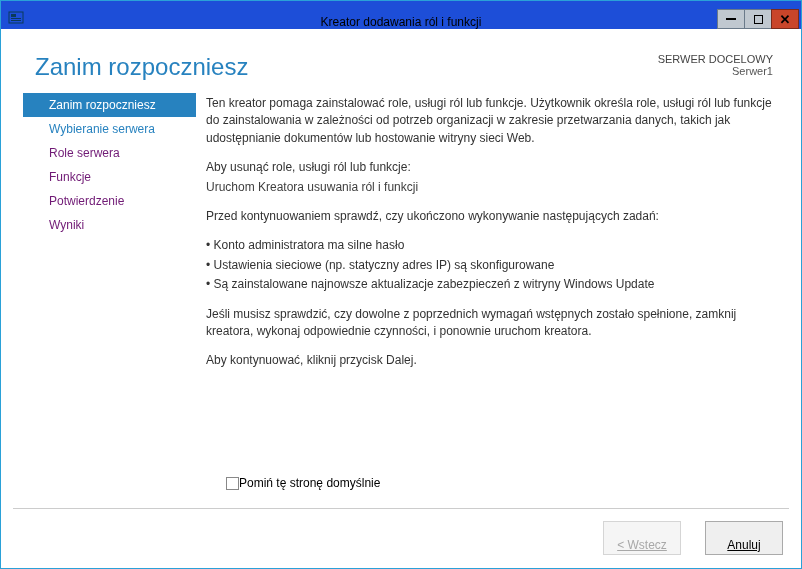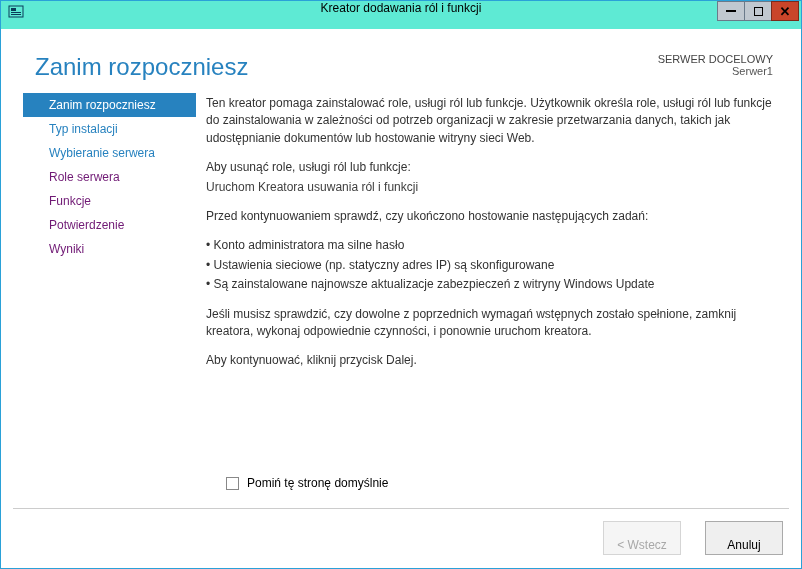--- a/index.html
+++ b/index.html
@@ -6,23 +6,23 @@
   body {
     font-family: "Segoe UI", Tahoma, sans-serif;
     background: #fff;
     width: 802px;
     height: 569px;
     overflow: hidden;
     border: 1px solid #2aa1d8;
   }
   .titlebar {
     height: 28px;
-    background: #5eead4;
+    background: #1d4ed8;
     display: flex;
-    align-items: flex-start;
+    align-items: flex-end;
     position: relative;
     color: #000;
   }
   .titlebar .app-icon {
     width: 22px; height: 22px;
     margin-left: 4px;
     display:flex;align-items:center;justify-content:center;
   }
   .titlebar .title {
     position:absolute;
@@ -105,21 +105,20 @@
   .content .link { color: #404040; cursor: pointer; }
   .content ul { list-style: none; margin-bottom: 12px; }
   .content ul li::before { content:"• "; }
   .content ul li { margin-bottom: 2px; }
   
   .skip-row {
     padding-left: 225px;
     font-size:12px;
     display:flex;
     align-items:center;
-    gap:8px;
     margin-top: -6px;
   }
   .skip-row .cb {
     width:13px;height:13px;border:1px solid #888;background:#fff;
   }
   
   .footer {
     border-top: 1px solid #ccc;
     margin: 18px 12px 0 12px;
     padding: 12px 6px 12px 0;
@@ -128,20 +127,21 @@
     gap: 6px;
   }
   .btn {
     min-width: 78px;
     height: 33px;
     font-size:12px;
     background:#efefef;
     border:1px solid #aaa;
     cursor:pointer;
     padding: 16px 10px;
+    text-decoration: underline;
   }
   .btn:disabled {
     color:#a8a8a8;
     border-color:#d5d5d5;
     background:#f5f5f5;
   }
   .btn.default { border:1.5px solid #3b9ed8; }
   .gap { width:12px; }
 </style>
 </head>
@@ -174,33 +174,32 @@
   <h1>Zanim rozpoczniesz</h1>
   <div class="target">
     <div class="label">SERWER DOCELOWY</div>
     <div>Serwer1</div>
   </div>
 </div>
 
 <div class="body">
   <div class="sidebar">
     <div class="step selected">Zanim rozpoczniesz</div>
-    <div class="step">Typ instalacji</div>
     <div class="step">Wybieranie serwera</div>
     <div class="step disabled">Role serwera</div>
     <div class="step disabled">Funkcje</div>
     <div class="step disabled">Potwierdzenie</div>
     <div class="step disabled">Wyniki</div>
   </div>
 
   <div class="content">
     <p>Ten kreator pomaga zainstalować role, usługi ról lub funkcje. Użytkownik określa role, usługi ról lub funkcje do zainstalowania w zależności od potrzeb organizacji w zakresie przetwarzania danych, takich jak udostępnianie dokumentów lub hostowanie witryny sieci Web.</p>
     <p style="margin-bottom:2px;">Aby usunąć role, usługi ról lub funkcje:</p>
     <p><span class="link">Uruchom Kreatora usuwania ról i funkcji</span></p>
-    <p>Przed kontynuowaniem sprawdź, czy ukończono hostowanie następujących zadań:</p>
+    <p>Przed kontynuowaniem sprawdź, czy ukończono wykonywanie następujących zadań:</p>
     <ul>
       <li>Konto administratora ma silne hasło</li>
       <li>Ustawienia sieciowe (np. statyczny adres IP) są skonfigurowane</li>
       <li>Są zainstalowane najnowsze aktualizacje zabezpieczeń z witryny Windows Update</li>
     </ul>
     <p>Jeśli musisz sprawdzić, czy dowolne z poprzednich wymagań wstępnych zostało spełnione, zamknij kreatora, wykonaj odpowiednie czynności, i ponownie uruchom kreatora.</p>
     <p>Aby kontynuować, kliknij przycisk Dalej.</p>
   </div>
 </div>
 

